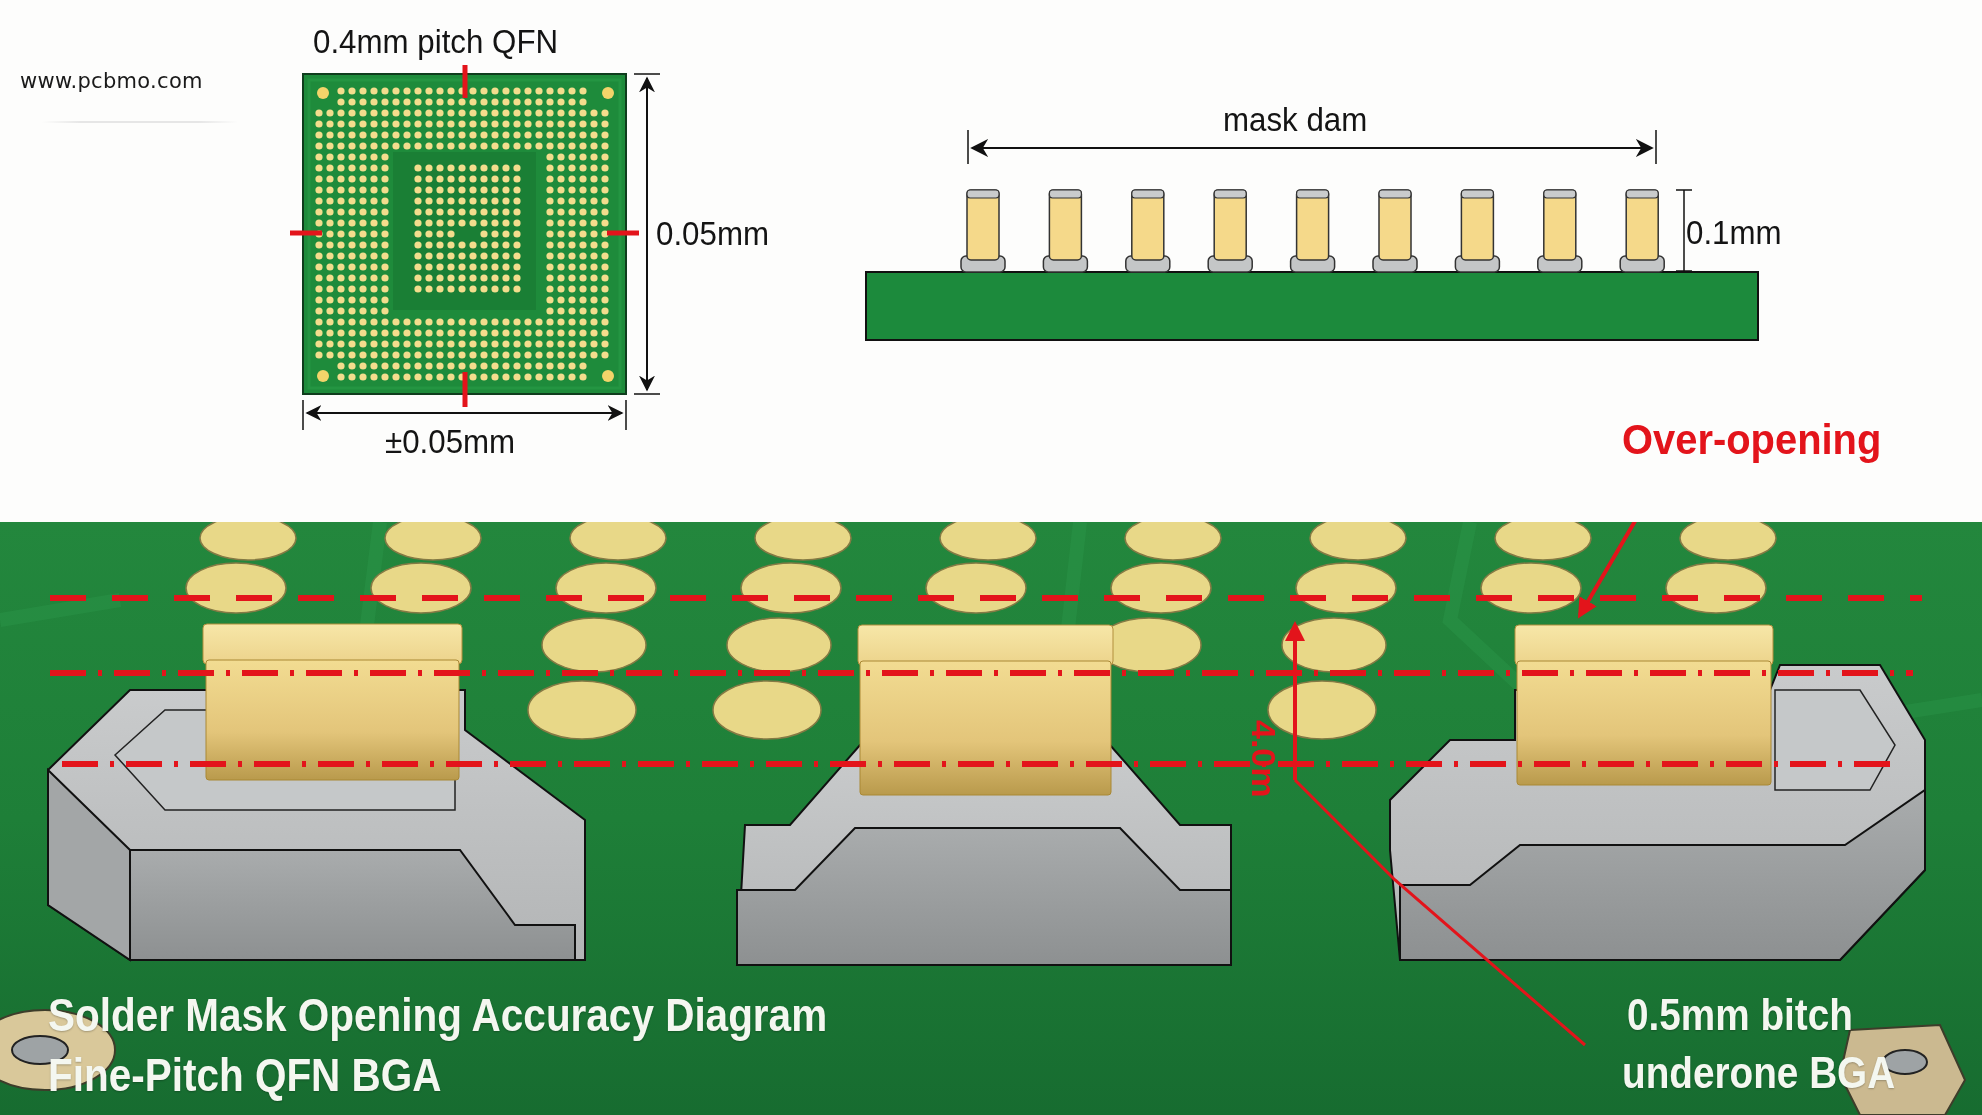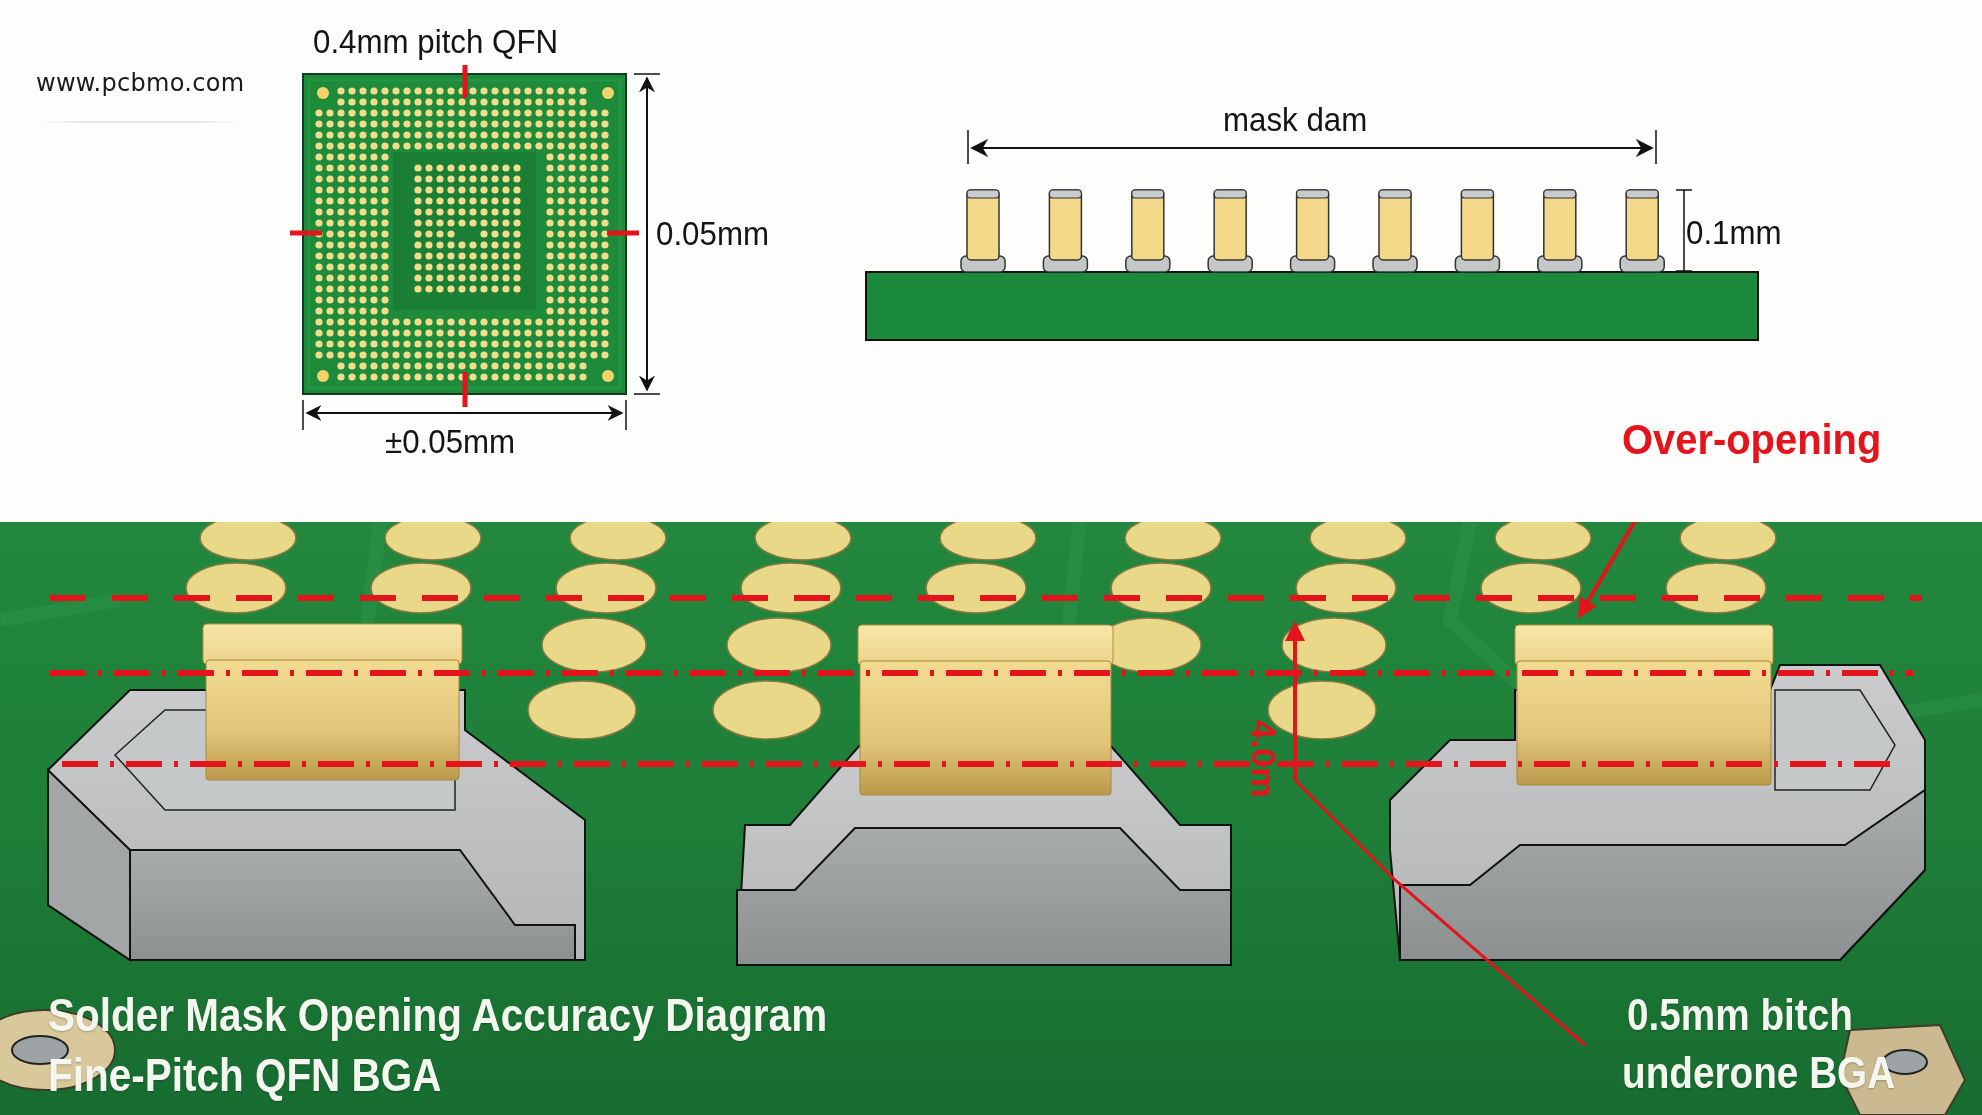--- a/index.html
+++ b/index.html
@@ -5,21 +5,21 @@
   html, body { margin: 0; padding: 0; }
   body {
     width: 1982px; height: 1115px; overflow: hidden; position: relative;
     background: #fdfdfc;
     font-family: "Liberation Sans", sans-serif;
   }
   .abs { position: absolute; }
   .txt { white-space: nowrap; line-height: 1; }
   #site-url {
     left: 20px; top: 71px; font-family: "DejaVu Sans", sans-serif;
-    font-size: 24px; color: #1a1a1a; letter-spacing: 0.3px; margin-left: 16px;
+    font-size: 21px; color: #1a1a1a; letter-spacing: 0.3px;
   }
   #site-url-rule {
     left: 42px; top: 121px; width: 196px; height: 2px;
     background: linear-gradient(90deg, rgba(230,230,230,0), #e6e6e6 20%, #e6e6e6 80%, rgba(230,230,230,0));
   }
   .dim-label { font-size: 34px; color: #141414; transform: scaleX(0.92); transform-origin: left top; }
   #qfn-title { left: 313px; top: 24px; }
   #qfn-vlabel { left: 656px; top: 216px; }
   #qfn-hlabel { left: 385px; top: 424px; }
   #dam-label { left: 1223px; top: 102px; }

